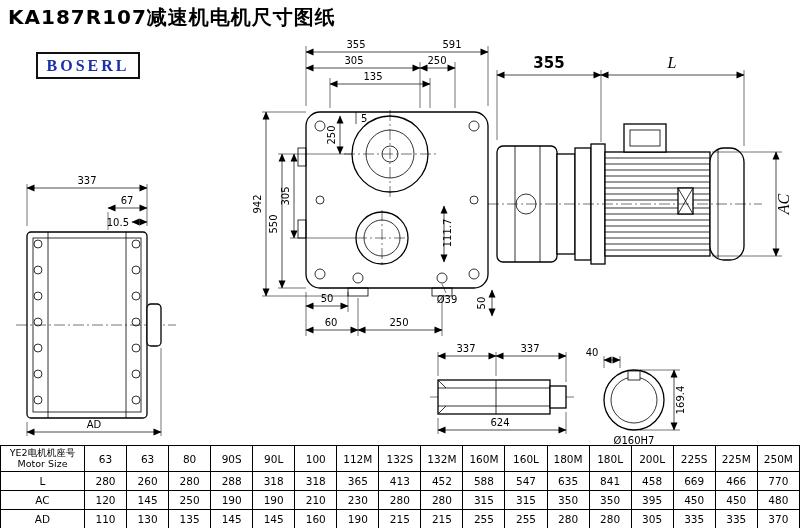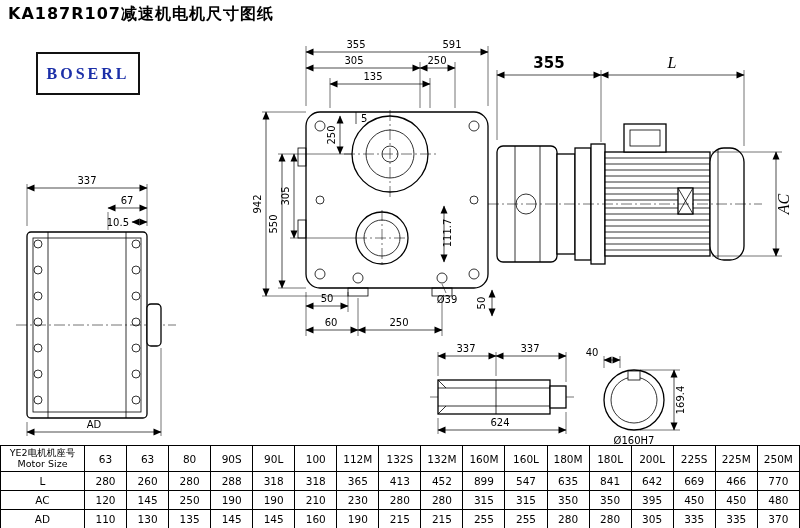--- a/index.html
+++ b/index.html
@@ -1,20 +1,20 @@
 <!DOCTYPE html>
 <html><head>
 <meta charset="utf-8">
 <style>
   * { margin:0; padding:0; box-sizing:border-box; }
   html,body { background:#fff; }
   .page { position:relative; width:800px; height:528px; background:#fff; overflow:hidden;
           font-family:"DejaVu Sans", sans-serif; color:#000; }
-  .title { position:absolute; left:8px; top:4px; font-size:16px; font-weight:700; letter-spacing:1px; }
-  .logo { position:absolute; left:36px; top:52px; width:104px; height:43px; border:2px solid #111;
+  .title { position:absolute; left:8px; top:4px; font-size:20px; font-weight:700; letter-spacing:1px; }
+  .logo { position:absolute; left:36px; top:52px; width:104px; height:27px; border:2px solid #111;
           display:flex; align-items:center; justify-content:center; }
   .logo span { font-family:"Liberation Serif", serif; font-weight:700; font-size:16px;
                letter-spacing:3px; color:#1b2fa8; }
   svg { position:absolute; left:0; top:0; }
   svg text { font-family:"DejaVu Sans", sans-serif; font-size:10px; fill:#000; }
   text.big { font-size:15px; font-weight:700; }
   text.serif { font-family:"Liberation Serif", serif; font-style:italic; font-size:16px; }
   .out  { fill:#fff; stroke:#000; stroke-width:1.3; }
   .out2 { fill:none; stroke:#000; stroke-width:0.8; }
   .dim  { stroke:#000; stroke-width:0.7; fill:none; }
@@ -220,25 +220,25 @@
           <th>L</th>
           <td>280</td>
           <td>260</td>
           <td>280</td>
           <td>288</td>
           <td>318</td>
           <td>318</td>
           <td>365</td>
           <td>413</td>
           <td>452</td>
-          <td>899</td>
+          <td>588</td>
           <td>547</td>
           <td>635</td>
           <td>841</td>
-          <td>642</td>
+          <td>458</td>
           <td>669</td>
           <td>466</td>
           <td>770</td>
         </tr>
         <tr>
           <th>AC</th>
           <td>120</td>
           <td>145</td>
           <td>250</td>
           <td>190</td>

